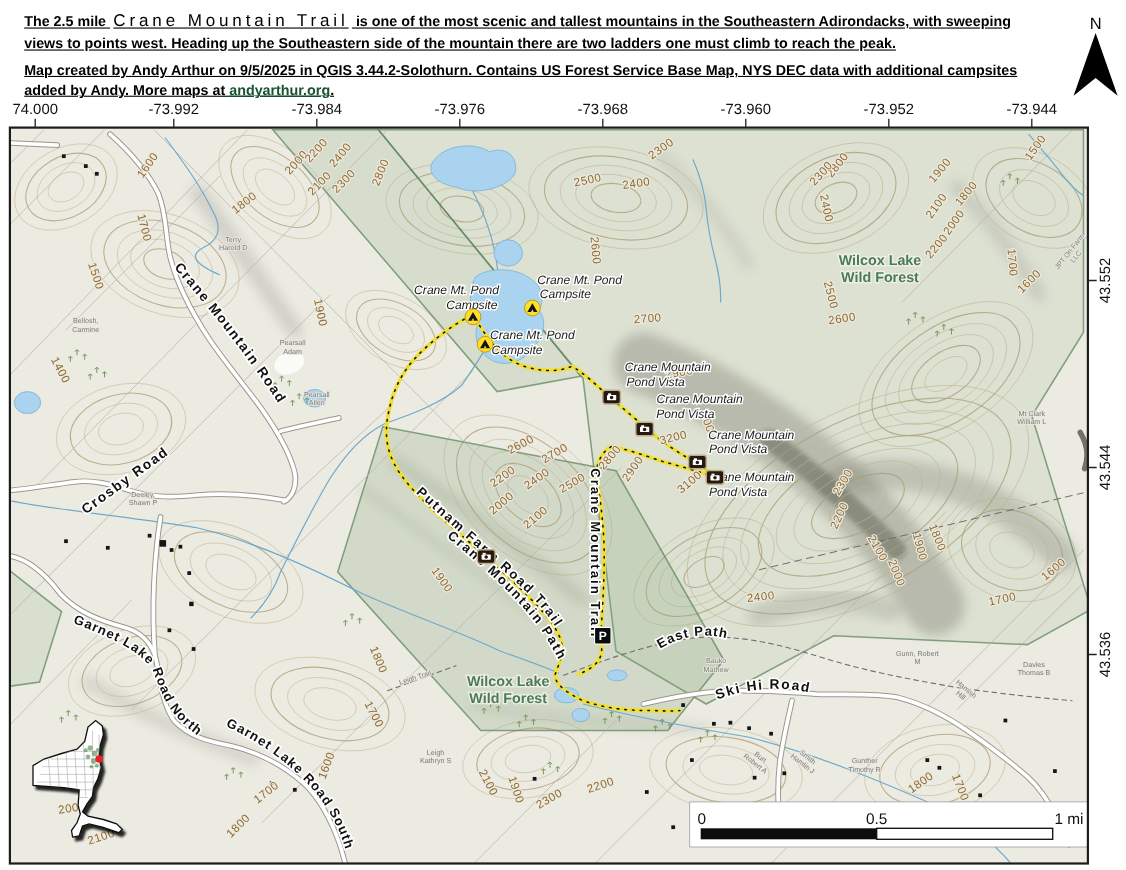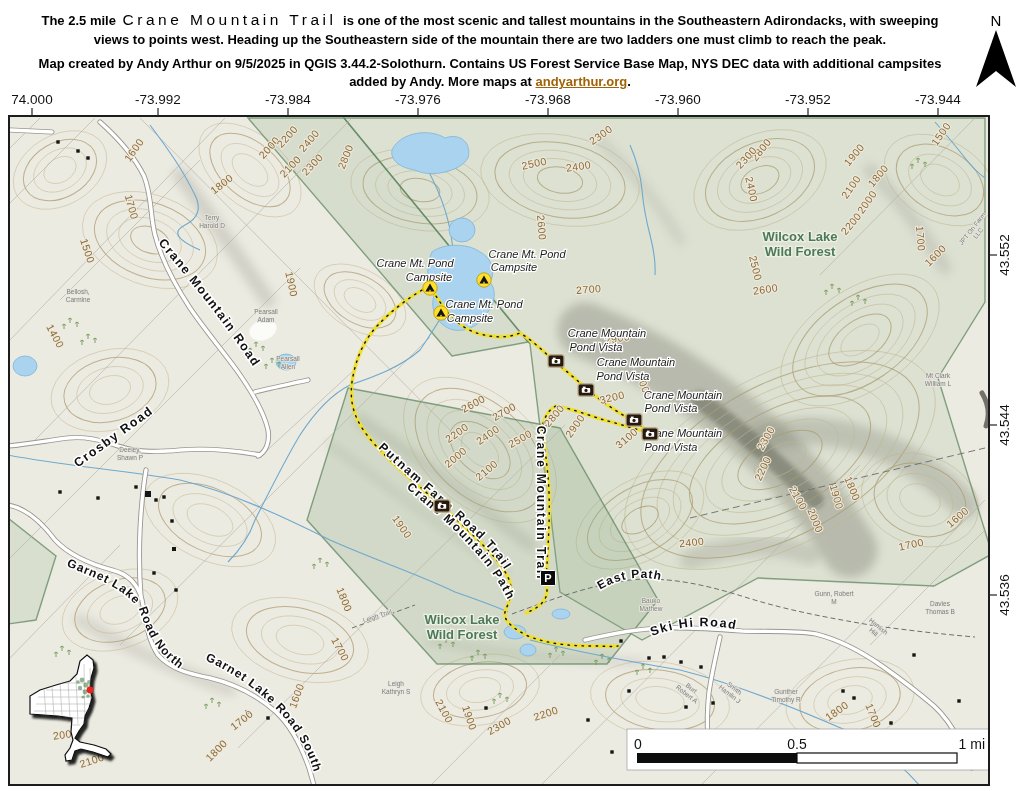--- a/index.html
+++ b/index.html
@@ -1,24 +1,24 @@
 <!DOCTYPE html>
 <html><head>
 <meta charset="utf-8">
 <style>
   html,body{margin:0;padding:0;background:#fff;}
   #stage{position:relative;width:1024px;height:791px;overflow:hidden;background:#fff;
          font-family:"Liberation Sans",sans-serif;}
   
-  .hdr{position:absolute;left:22px;width:936px;text-align:center;color:#000;
-       font-weight:700;font-size:13px;line-height:1.42;}
+  .hdr{position:absolute;left:22px;width:936px;color:#000;
+       font-weight:700;font-size:13px;line-height:1.42;text-decoration:underline;}
   #hdr-intro{top:9px;}
   #hdr-credit{top:55px;}
   .trailname{font-weight:400;font-size:15.5px;letter-spacing:3.5px;padding:0 3px;}
-  #credit-link{color:#a16207;text-decoration:underline;cursor:pointer;}
+  #credit-link{color:#14532d;text-decoration:underline;cursor:pointer;}
   
   #mapsvg{position:absolute;left:0;top:0;width:1024px;height:791px;}
   text{font-family:"Liberation Sans",sans-serif;}
   .axis-lbl{font-size:13.5px;fill:#111;}
   .lbl-road{font-size:12.5px;font-weight:700;letter-spacing:1.5px;fill:#111;
             stroke:#fff;stroke-width:3px;paint-order:stroke;}
   .lbl-road-sm{font-size:12px;font-weight:700;letter-spacing:1px;fill:#111;
             stroke:#fff;stroke-width:3px;paint-order:stroke;}
   .lbl-trail{font-size:12px;font-weight:700;letter-spacing:1.8px;fill:#111;
             stroke:#fff;stroke-width:3px;paint-order:stroke;}

